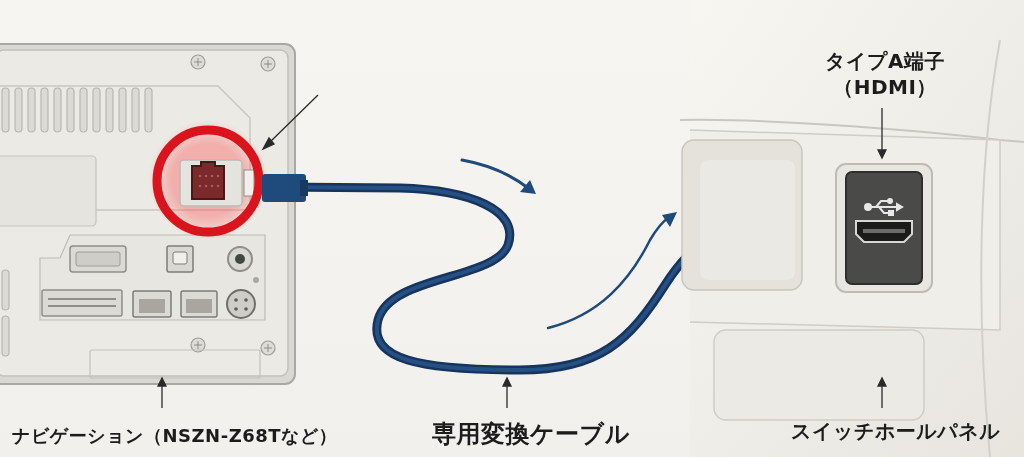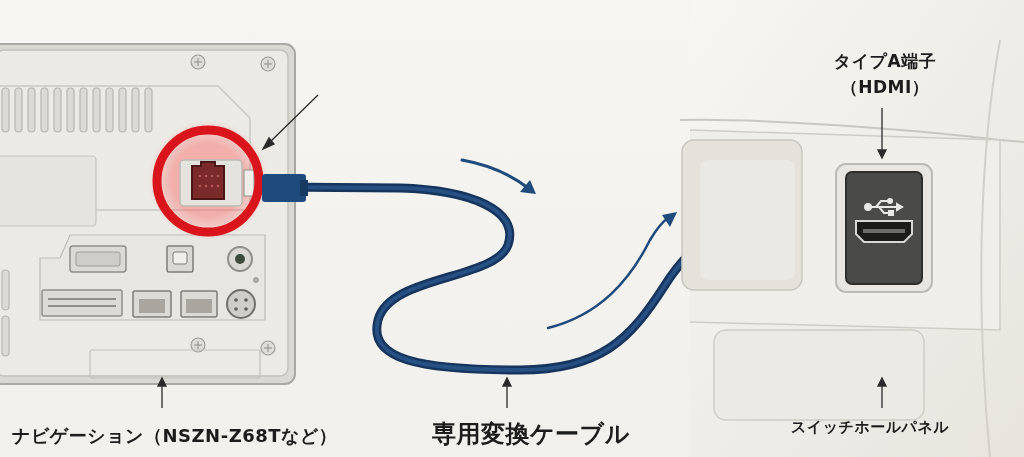--- a/index.html
+++ b/index.html
@@ -1,24 +1,24 @@
 <!DOCTYPE html>
 <html><head>
 <meta charset="utf-8">
 <style>
   html,body{margin:0;padding:0;}
   body{width:1024px;height:457px;overflow:hidden;background:#f3f2ee;font-family:"DejaVu Sans","Liberation Sans",sans-serif;}
   .stage{position:relative;width:1024px;height:457px;background:linear-gradient(180deg,#f6f5f1 0%,#f1f0ec 100%);}
   svg.art{position:absolute;left:0;top:0;}
   .lbl{position:absolute;font-weight:bold;color:#1c1c1c;white-space:nowrap;letter-spacing:0.5px;}
   .lbl-e{left:323px;top:76px;font-size:17px;}
-  .lbl-a{left:810px;top:48px;font-size:17px;text-align:center;line-height:26px;width:150px;}
+  .lbl-a{left:810px;top:48px;font-size:20px;text-align:center;line-height:26px;width:150px;}
   .lbl-nav{left:12px;top:424px;font-size:18px;}
   .lbl-cable{left:432px;top:418px;font-size:24px;}
-  .lbl-panel{left:791px;top:418px;font-size:15px;}
+  .lbl-panel{left:791px;top:418px;font-size:20px;}
 </style>
 </head>
 <body>
 
 <div class="stage">
   <svg class="art" width="1024" height="457" viewBox="0 0 1024 457">
     <defs>
       <radialGradient id="glow" cx="50%" cy="50%" r="50%">
         <stop offset="60%" stop-color="#ff4040" stop-opacity="0.35"></stop>
         <stop offset="100%" stop-color="#ff4040" stop-opacity="0"></stop>

